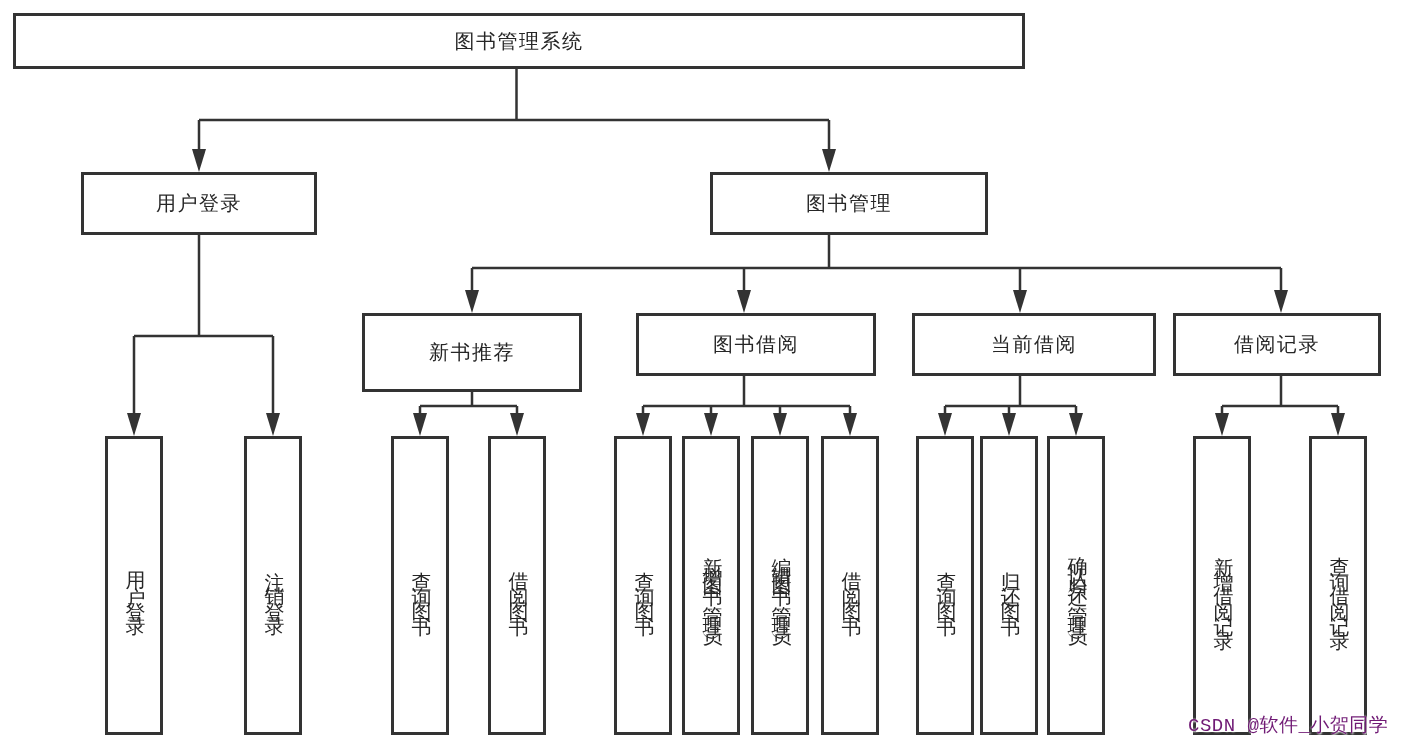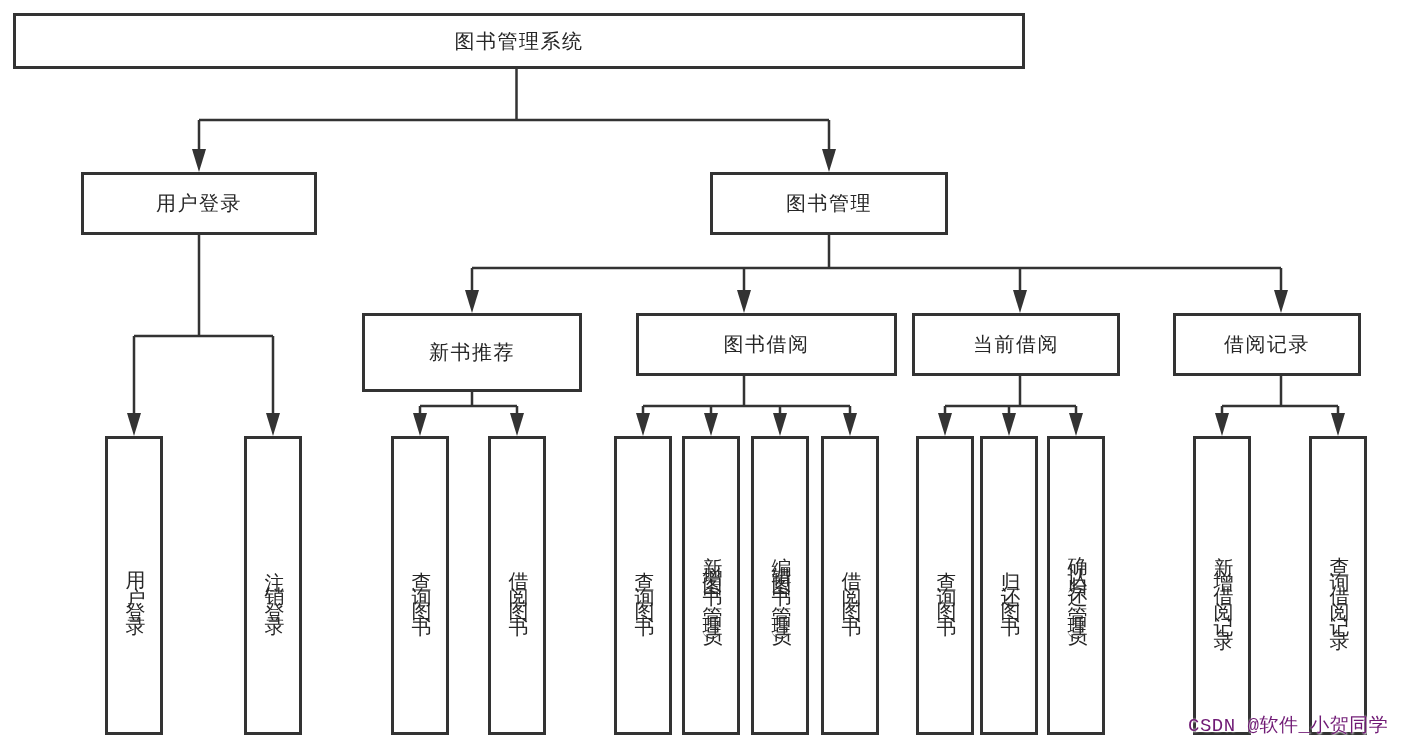--- a/index.html
+++ b/index.html
@@ -92,34 +92,34 @@
     </g>
   </svg>
 
   <div class="box h" style="left:13px;top:13px;width:1012px;height:56px">
     <span>图书管理系统</span>
   </div>
 
   <div class="box h" style="left:81px;top:172px;width:236px;height:63px">
     <span>用户登录</span>
   </div>
-  <div class="box h" style="left:710px;top:172px;width:238px;height:63px">
+  <div class="box h" style="left:710px;top:172px;width:278px;height:63px">
     <span>图书管理</span>
   </div>
 
   <div class="box h" style="left:362px;top:313px;width:220px;height:79px">
     <span>新书推荐</span>
   </div>
-  <div class="box h" style="left:636px;top:313px;width:261px;height:63px">
+  <div class="box h" style="left:636px;top:313px;width:240px;height:63px">
     <span>图书借阅</span>
   </div>
-  <div class="box h" style="left:912px;top:313px;width:208px;height:63px">
+  <div class="box h" style="left:912px;top:313px;width:244px;height:63px">
     <span>当前借阅</span>
   </div>
-  <div class="box h" style="left:1173px;top:313px;width:188px;height:63px">
+  <div class="box h" style="left:1173px;top:313px;width:208px;height:63px">
     <span>借阅记录</span>
   </div>
 
   <div class="box v" style="left:105px;top:436px;width:58px;height:299px">
     <span>用户登录</span>
   </div>
   <div class="box v" style="left:244px;top:436px;width:58px;height:299px">
     <span>注销登录</span>
   </div>
 

